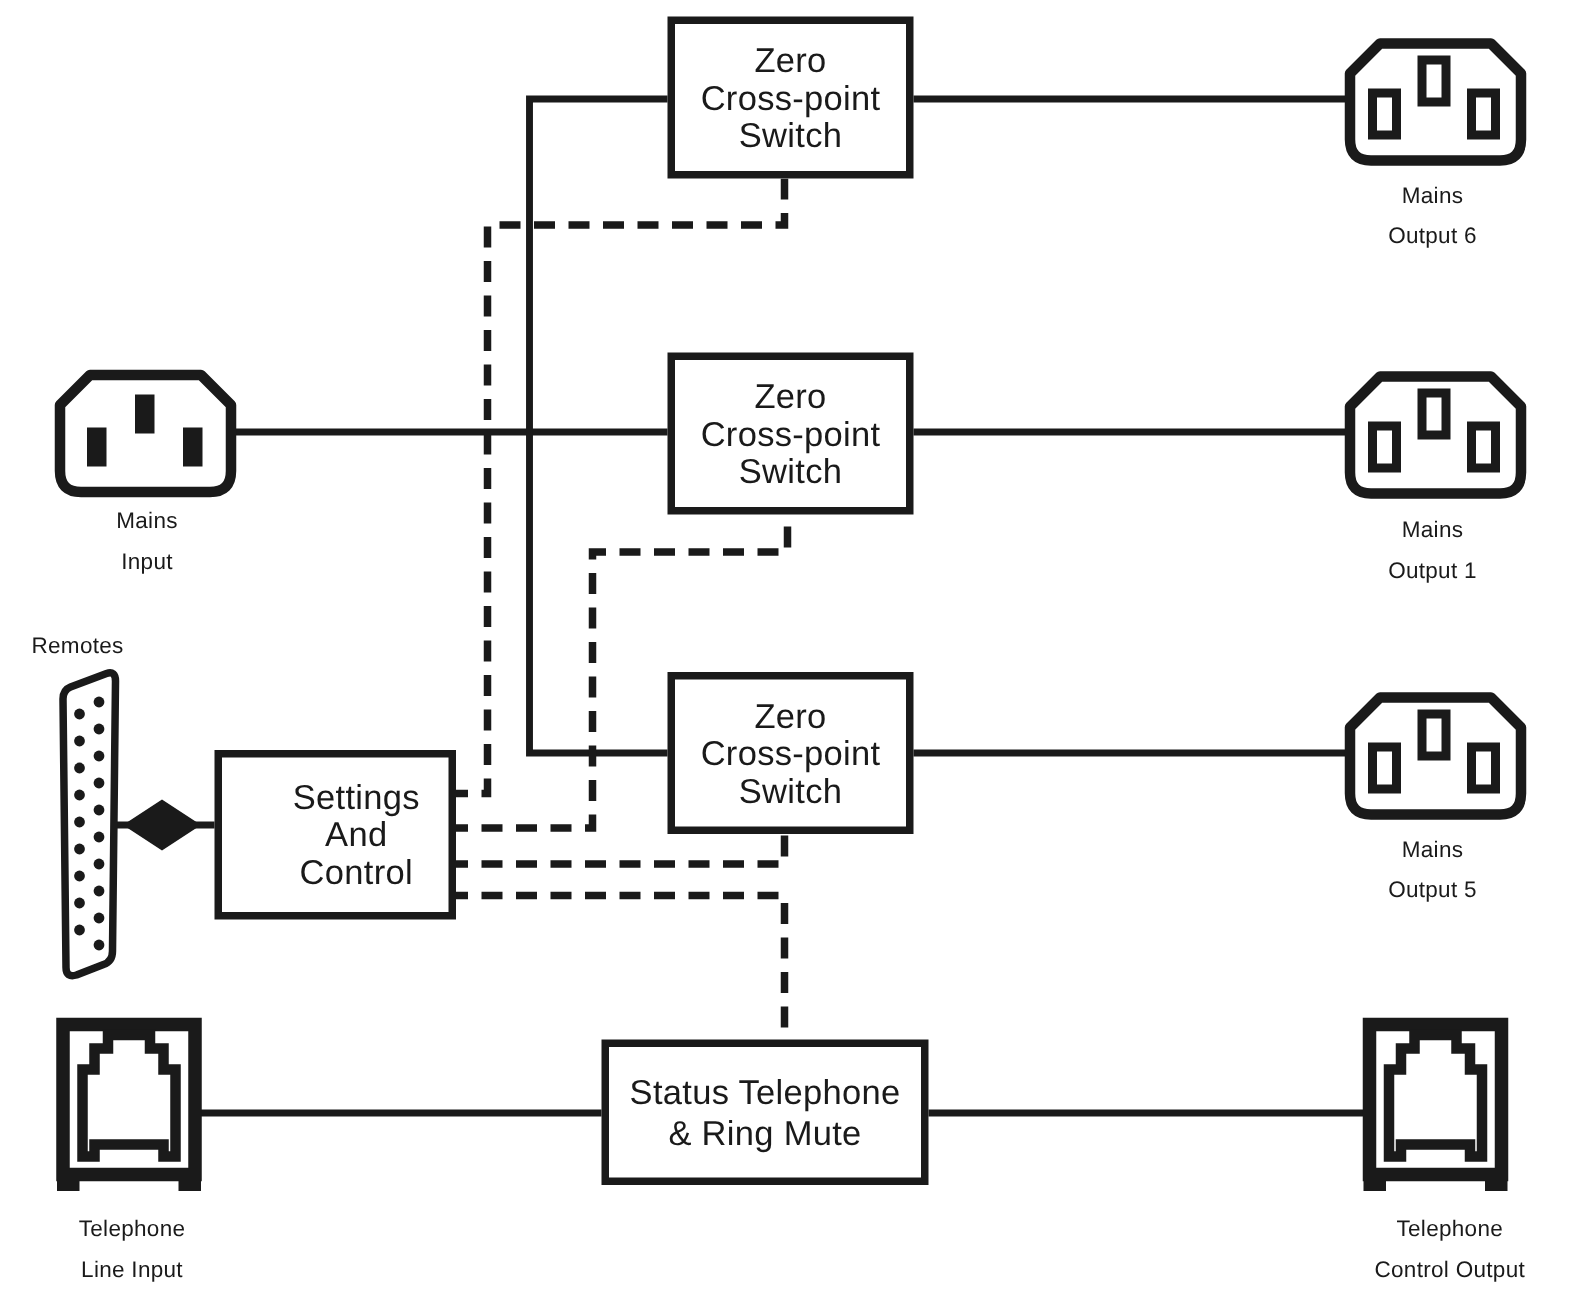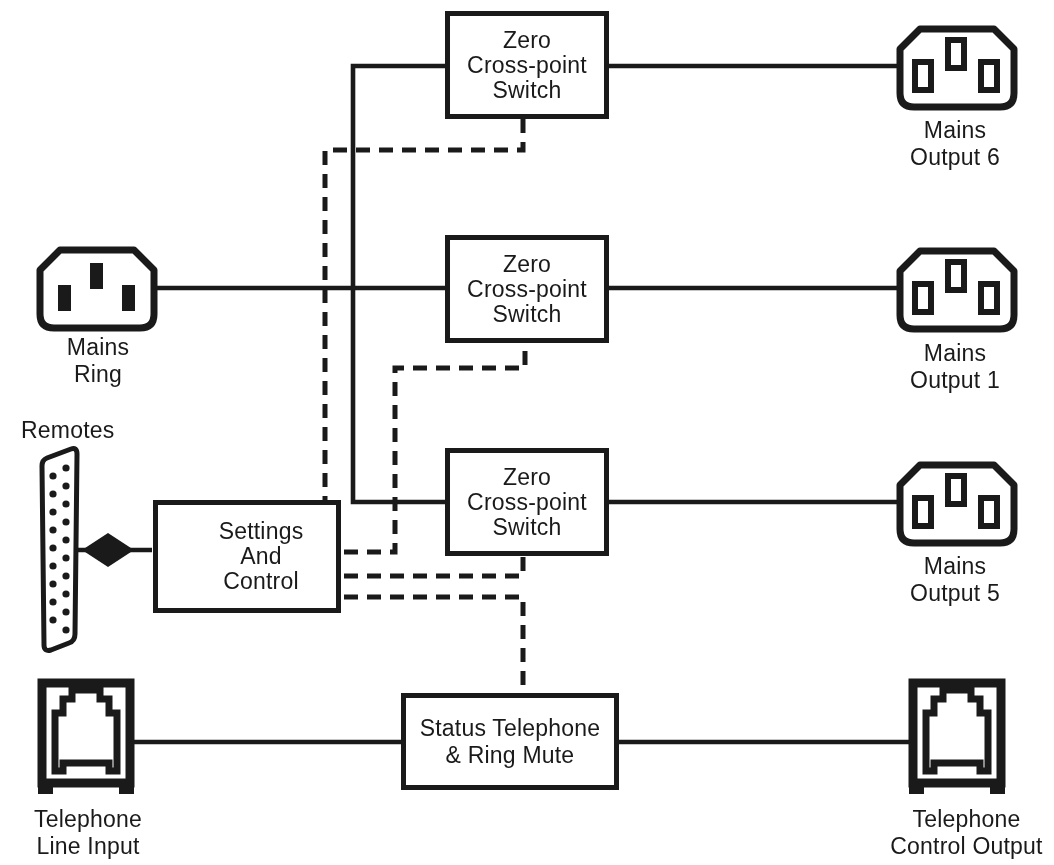--- a/index.html
+++ b/index.html
@@ -27,34 +27,34 @@
     align-items: center;
     justify-content: center;
     text-align: center;
     font-size: 23px;
     line-height: 25px;
     letter-spacing: 0.2px;
   }
   .block-switch1 { left: 445px; top: 11px;  width: 164px; height: 108px; }
   .block-switch2 { left: 445px; top: 235px; width: 164px; height: 108px; }
   .block-switch3 { left: 445px; top: 448px; width: 164px; height: 108px; }
-  .block-settings { left: 153px; top: 500px; width: 188px; height: 113px; padding-left: 28px; }
+  .block-settings { left: 143px; top: 500px; width: 161px; height: 113px; padding-left: 28px; }
   .block-status  { left: 401px; top: 693px; width: 218px; height: 97px; line-height: 27px; }
   .icon { position: absolute; }
   .icon-mains-input      { left: 36px;  top: 246px; }
   .icon-mains-output1    { left: 896px; top: 25px;  }
   .icon-mains-output2    { left: 896px; top: 247px; }
   .icon-mains-output3    { left: 896px; top: 461px; }
   .icon-remotes          { left: 30px;  top: 444px; }
   .icon-tel-line-input   { left: 34px;  top: 676px; }
   .icon-tel-handset-out  { left: 905px; top: 676px; }
   .label {
     position: absolute;
     text-align: center;
-    font-size: 23px;
+    font-size: 15px;
     line-height: 27px;
     letter-spacing: 0.2px;
   }
   .label-mains-input     { left: 38px;  top: 334px; width: 120px; }
   .label-mains-output1   { left: 890px; top: 117px; width: 130px; }
   .label-mains-output2   { left: 890px; top: 340px; width: 130px; }
   .label-mains-output3   { left: 890px; top: 553px; width: 130px; }
   .label-remotes         { left: 21px;   top: 417px; width: 120px; text-align: left; }
   .label-tel-line-input  { left: 27px;  top: 806px; width: 122px; }
   .label-tel-handset-out { left: 879px; top: 806px; width: 175px; }
@@ -172,21 +172,21 @@
 
   <svg class="icon icon-tel-handset-out" width="104" height="122" viewBox="0 0 104 122" xmlns="http://www.w3.org/2000/svg">
     <rect x="8" y="7" width="88" height="100" fill="#ffffff" stroke="#1a1a1a" stroke-width="9"></rect>
     <rect x="4" y="104" width="15" height="14" fill="#1a1a1a"></rect>
     <rect x="85" y="104" width="15" height="14" fill="#1a1a1a"></rect>
     <path d="M21,95 L21,37 L29,37 L29,23 L38,23 L38,14 L66,14 L66,23 L75,23 L75,37 L83,37 L83,95 L75,95 L75,87 L29,87 L29,95 Z" fill="#ffffff" stroke="#1a1a1a" stroke-width="7"></path>
   </svg>
 
   <div class="label label-mains-input">
     <div>Mains</div>
-    <div>Ring</div>
+    <div>Input</div>
   </div>
   <div class="label label-mains-output1">
     <div>Mains</div>
     <div>Output 6</div>
   </div>
   <div class="label label-mains-output2">
     <div>Mains</div>
     <div>Output 1</div>
   </div>
   <div class="label label-mains-output3">

